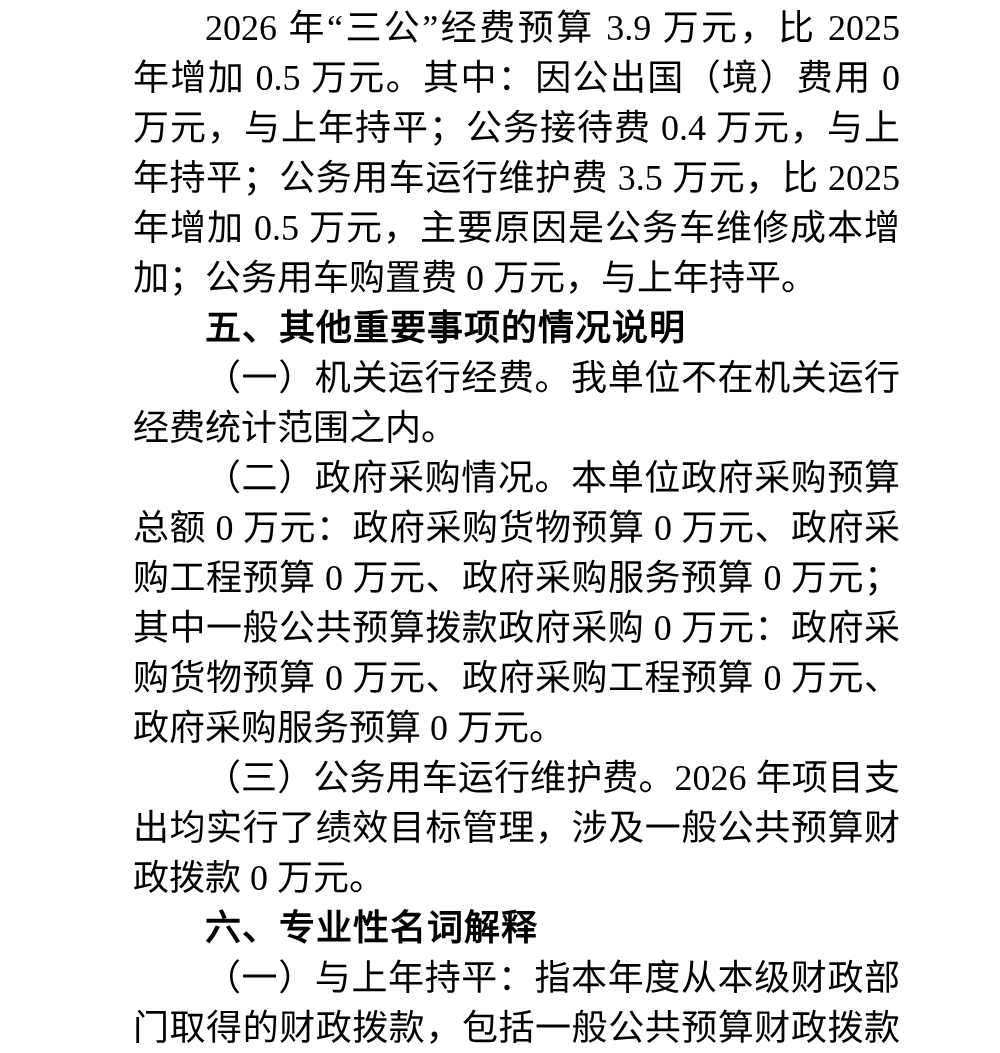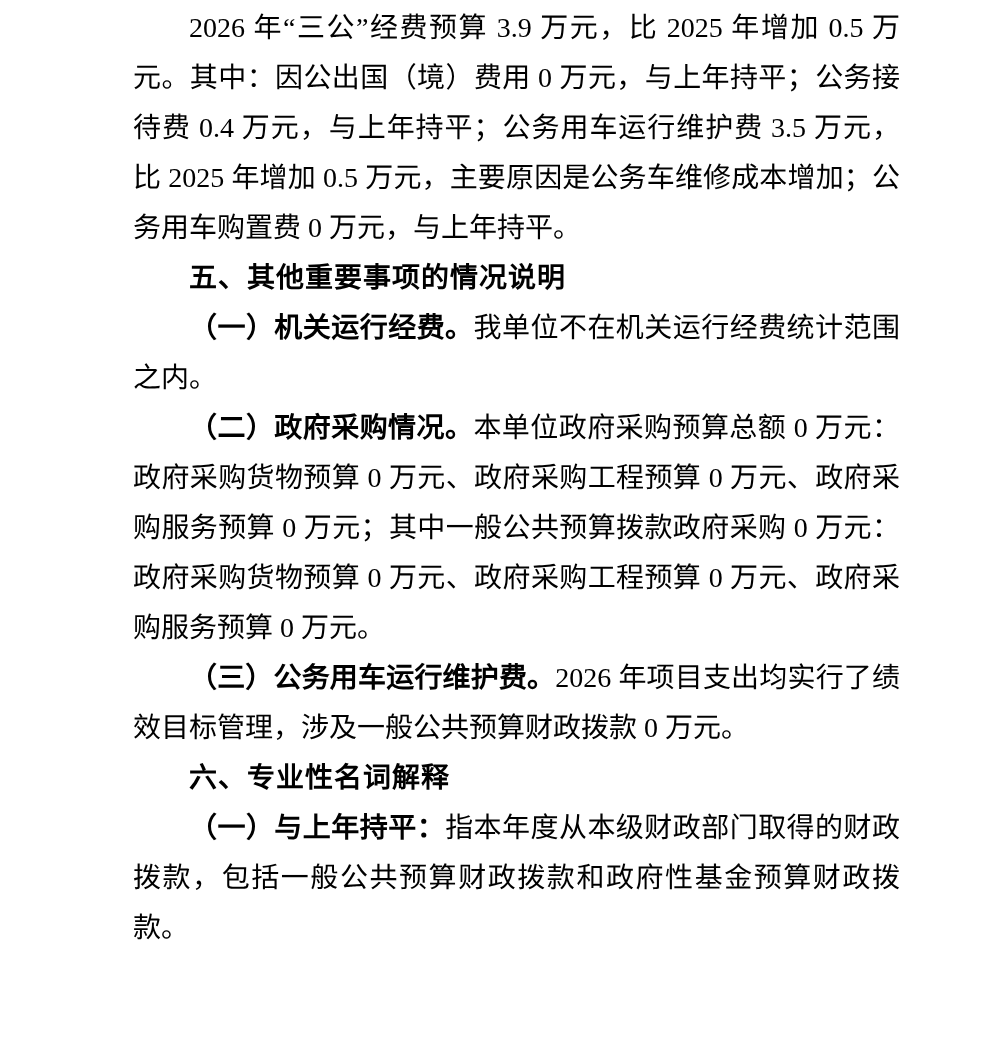--- a/index.html
+++ b/index.html
@@ -9,37 +9,37 @@
   }
   .page {
     position: relative;
     box-sizing: border-box;
     width: 1000px;
     height: 1053px;
     background: #ffffff;
     color: #000000;
     padding: 3px 100px 0 133px;
     font-family: "Liberation Serif", "DejaVu Serif", serif;
-    font-size: 28px;
+    font-size: 36px;
     line-height: 50px;
     text-align: justify;
     overflow: hidden;
   }
   .page p {
     margin: 0;
     padding: 0;
     text-indent: 2em;
   }
   .heading {
     font-family: "Liberation Sans", "DejaVu Sans", sans-serif;
     font-weight: 700;
     letter-spacing: 1px;
   }
   .lead {
-    font-weight: 700;
+    font-weight: 400;
   }
 </style>
 </head>
 <body>
 
 <div class="page">
 
   <p>
     <span>2026 年“三公”经费预算 3.9 万元，比 2025 年增加 0.5 万元。其中：因公出国（境）费用 0 万元，与上年持平；公务接待费 0.4 万元，与上年持平；公务用车运行维护费 3.5 万元，比 2025 年增加 0.5 万元，主要原因是公务车维修成本增加；公务用车购置费 0 万元，与上年持平。</span>
   </p>

